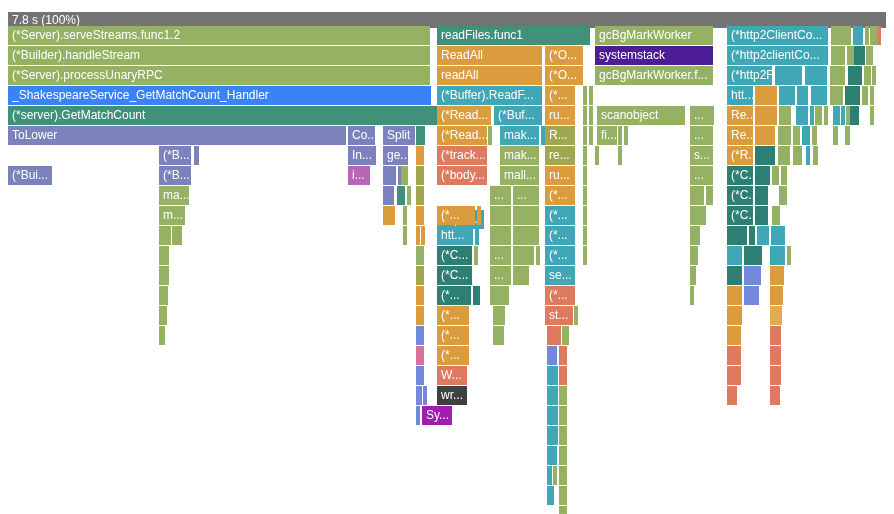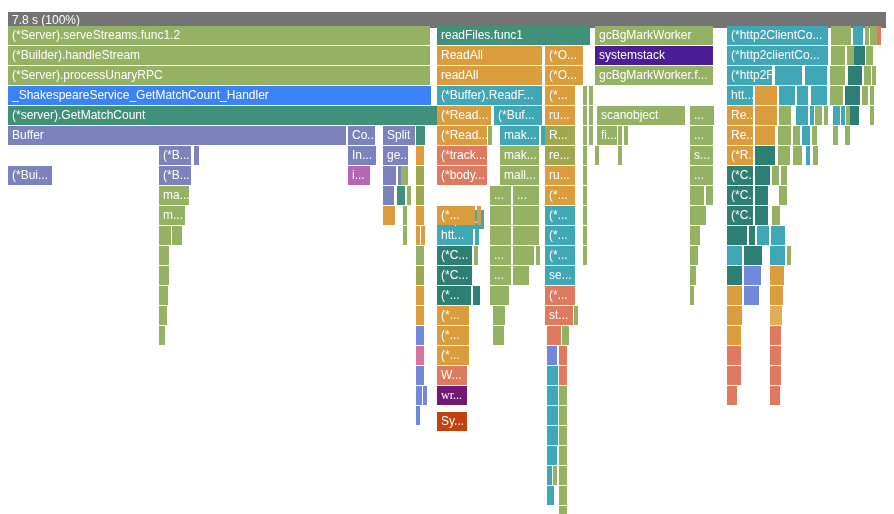--- a/index.html
+++ b/index.html
@@ -86,21 +86,21 @@
     <div class="frame" style="left: 779px; top: 106px; width: 12px; height: 19px; background: rgb(149, 178, 100);"></div>
     <div class="frame" style="left: 796px; top: 106px; width: 12px; height: 19px; background: rgb(63, 167, 182);"></div>
     <div class="frame" style="left: 810px; top: 106px; width: 2px; height: 19px; background: rgb(63, 167, 182);"></div>
     <div class="frame" style="left: 815px; top: 106px; width: 7px; height: 19px; background: rgb(149, 178, 100);"></div>
     <div class="frame" style="left: 824px; top: 106px; width: 2px; height: 19px; background: rgb(149, 178, 100);"></div>
     <div class="frame" style="left: 833px; top: 106px; width: 7px; height: 19px; background: rgb(63, 167, 182);"></div>
     <div class="frame" style="left: 841px; top: 106px; width: 3px; height: 19px; background: rgb(63, 167, 182);"></div>
     <div class="frame" style="left: 846px; top: 106px; width: 3px; height: 19px; background: rgb(149, 178, 100);"></div>
     <div class="frame" style="left: 850px; top: 106px; width: 9px; height: 19px; background: rgb(46, 127, 115);"></div>
     <div class="frame" style="left: 870px; top: 106px; width: 2px; height: 19px; background: rgb(149, 178, 100);"></div>
-    <div class="frame" style="left: 8px; top: 126px; width: 338px; height: 19px; background: rgb(123, 130, 188);">Buffer</div>
+    <div class="frame" style="left: 8px; top: 126px; width: 338px; height: 19px; background: rgb(123, 130, 188);">ToLower</div>
     <div class="frame" style="left: 348px; top: 126px; width: 27px; height: 19px; background: rgb(123, 130, 188);">Co...</div>
     <div class="frame" style="left: 383px; top: 126px; width: 32px; height: 19px; background: rgb(123, 130, 188);">Split</div>
     <div class="frame" style="left: 416px; top: 126px; width: 9px; height: 19px; background: rgb(65, 144, 122);"></div>
     <div class="frame" style="left: 437px; top: 126px; width: 50px; height: 19px; background: rgb(219, 156, 61);">(*Read...</div>
     <div class="frame" style="left: 488px; top: 126px; width: 2px; height: 19px; background: rgb(149, 178, 100);"></div>
     <div class="frame" style="left: 500px; top: 126px; width: 39px; height: 19px; background: rgb(63, 167, 182);">mak...</div>
     <div class="frame" style="left: 541px; top: 126px; width: 2px; height: 19px; background: rgb(63, 167, 182);"></div>
     <div class="frame" style="left: 545px; top: 126px; width: 30px; height: 19px; background: rgb(159, 168, 80);">R...</div>
     <div class="frame" style="left: 583px; top: 126px; width: 4px; height: 19px; background: rgb(149, 178, 100);"></div>
     <div class="frame" style="left: 589px; top: 126px; width: 3px; height: 19px; background: rgb(149, 178, 100);"></div>
@@ -258,27 +258,27 @@
     <div class="frame" style="left: 727px; top: 346px; width: 14px; height: 19px; background: rgb(222, 122, 95);"></div>
     <div class="frame" style="left: 770px; top: 346px; width: 11px; height: 19px; background: rgb(222, 122, 95);"></div>
     <div class="frame" style="left: 416px; top: 366px; width: 8px; height: 19px; background: rgb(114, 136, 219);"></div>
     <div class="frame" style="left: 437px; top: 366px; width: 30px; height: 19px; background: rgb(222, 122, 95);">W...</div>
     <div class="frame" style="left: 547px; top: 366px; width: 11px; height: 19px; background: rgb(63, 167, 182);"></div>
     <div class="frame" style="left: 559px; top: 366px; width: 8px; height: 19px; background: rgb(222, 122, 95);"></div>
     <div class="frame" style="left: 727px; top: 366px; width: 14px; height: 19px; background: rgb(222, 122, 95);"></div>
     <div class="frame" style="left: 770px; top: 366px; width: 11px; height: 19px; background: rgb(222, 122, 95);"></div>
     <div class="frame" style="left: 416px; top: 386px; width: 6px; height: 19px; background: rgb(114, 136, 219);"></div>
     <div class="frame" style="left: 423px; top: 386px; width: 2px; height: 19px; background: rgb(114, 136, 219);"></div>
-    <div class="frame" style="left: 437px; top: 386px; width: 30px; height: 19px; background: #701a75; font-family: Liberation Serif, serif;">wr...</div>
+    <div class="frame" style="left: 437px; top: 386px; width: 30px; height: 19px; background: #404040;">wr...</div>
     <div class="frame" style="left: 547px; top: 386px; width: 11px; height: 19px; background: rgb(63, 167, 182);"></div>
     <div class="frame" style="left: 559px; top: 386px; width: 8px; height: 19px; background: rgb(149, 178, 100);"></div>
     <div class="frame" style="left: 727px; top: 386px; width: 10px; height: 19px; background: rgb(222, 122, 95);"></div>
     <div class="frame" style="left: 770px; top: 386px; width: 10px; height: 19px; background: rgb(222, 122, 95);"></div>
     <div class="frame" style="left: 416px; top: 406px; width: 3px; height: 19px; background: rgb(114, 136, 219);"></div>
-    <div class="frame" style="left: 437px; top: 406px; width: 30px; height: 19px; background: #c2410c; margin-top: 6px;">Sy...</div>
+    <div class="frame" style="left: 422px; top: 406px; width: 30px; height: 19px; background: #a21caf;">Sy...</div>
     <div class="frame" style="left: 547px; top: 406px; width: 11px; height: 19px; background: rgb(63, 167, 182);"></div>
     <div class="frame" style="left: 559px; top: 406px; width: 8px; height: 19px; background: rgb(149, 178, 100);"></div>
     <div class="frame" style="left: 547px; top: 426px; width: 11px; height: 19px; background: rgb(63, 167, 182);"></div>
     <div class="frame" style="left: 559px; top: 426px; width: 8px; height: 19px; background: rgb(149, 178, 100);"></div>
     <div class="frame" style="left: 547px; top: 446px; width: 10px; height: 19px; background: rgb(63, 167, 182);"></div>
     <div class="frame" style="left: 559px; top: 446px; width: 8px; height: 19px; background: rgb(149, 178, 100);"></div>
     <div class="frame" style="left: 547px; top: 466px; width: 5px; height: 19px; background: rgb(63, 167, 182);"></div>
     <div class="frame" style="left: 553px; top: 466px; width: 3px; height: 19px; background: rgb(149, 178, 100);"></div>
     <div class="frame" style="left: 559px; top: 466px; width: 8px; height: 19px; background: rgb(149, 178, 100);"></div>
     <div class="frame" style="left: 547px; top: 486px; width: 2px; height: 19px; background: rgb(63, 167, 182);"></div>

